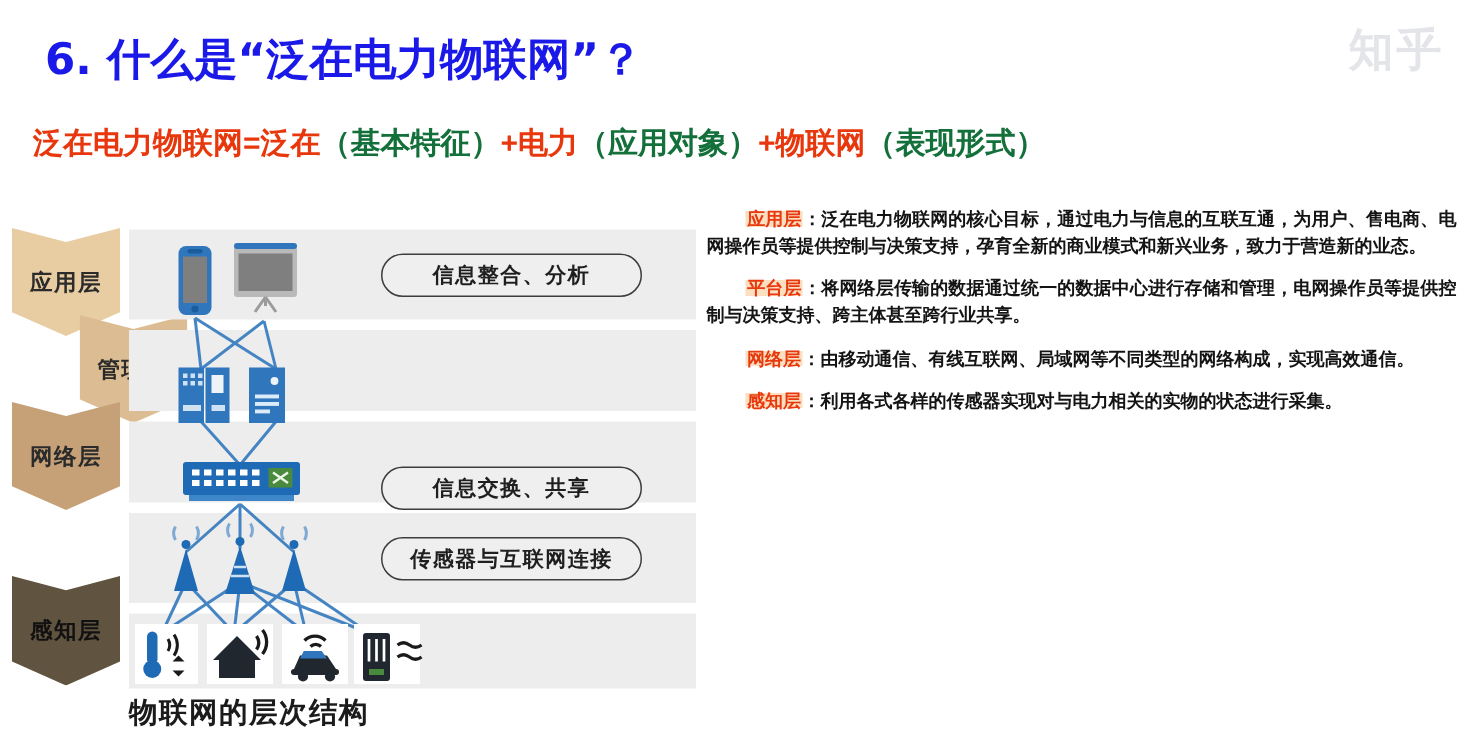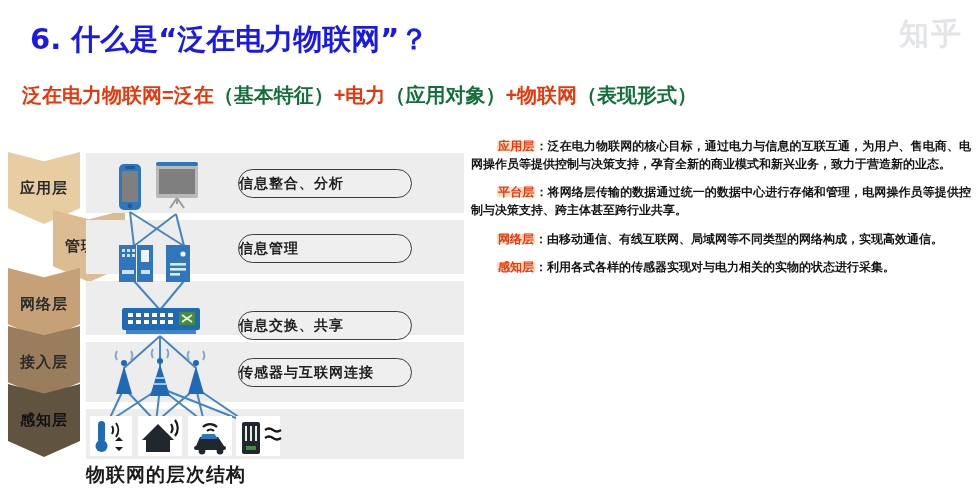--- a/index.html
+++ b/index.html
@@ -49,25 +49,25 @@
   }
 
   .bands{position:absolute;left:86px;top:0;width:378px;height:310px;}
   .band{
     position:absolute;left:0;width:378px;background:#ededed;
   }
   .pill{
     position:absolute;
     border:1.6px solid #3d3d3d;border-radius:999px;
     background:#efefef;
-    display:flex;align-items:center;justify-content:flex-start;
+    display:flex;align-items:center;justify-content:center;
     color:#1f1f1f;font-size:14px;font-weight:600;
     font-family:Liberation Sans, sans-serif;
     letter-spacing:1px;
-    height:27px;width:172px;left:152px;
+    height:27px;width:172px;left:168px;
   }
 
   .caption{
     position:absolute;left:86px;top:312px;width:378px;
     text-align:left;font-size:19px;font-weight:700;color:#1b1b1b;
     font-family:"DejaVu Sans",sans-serif;letter-spacing:1px;
   }
 
   .netsvg{position:absolute;left:86px;top:0;width:378px;height:310px;}
 
@@ -104,41 +104,35 @@
 
     <div class="chevrons">
       <div class="chev" style="top:0px;height:72px;background:#e8cda3;">
         <span>应用层</span>
       </div>
       <div class="chev" style="top:58px;height:72px;background:#dcbd93;margin-left:45px;">
         <span>管理层</span>
       </div>
       <div class="chev" style="top:116px;height:72px;background:#c6a077;">
         <span>网络层</span>
-      </div>
-      <div class="chev" style="top:174px;height:72px;background:#9a7d5c;">
-        <span>接入层</span>
       </div>
       <div class="chev" style="top:232px;height:73px;background:#60533f;color:#111;">
         <span>感知层</span>
       </div>
     </div>
 
     <div class="bands">
       <div class="band" style="top:3px;height:60px;"></div>
       <div class="band" style="top:70px;height:54px;"></div>
       <div class="band" style="top:131px;height:54px;"></div>
       <div class="band" style="top:192px;height:60px;"></div>
       <div class="band" style="top:259px;height:50px;"></div>
 
       <div class="pill" style="top:19px;">
         <span>信息整合、分析</span>
-      </div>
-      <div class="pill" style="top:84px;">
-        <span>信息管理</span>
       </div>
       <div class="pill" style="top:145px;margin-top:16px;">
         <span>信息交换、共享</span>
       </div>
       <div class="pill" style="top:208px;">
         <span>传感器与互联网连接</span>
       </div>
     </div>
 
     <svg class="netsvg" viewBox="0 0 378 310">

